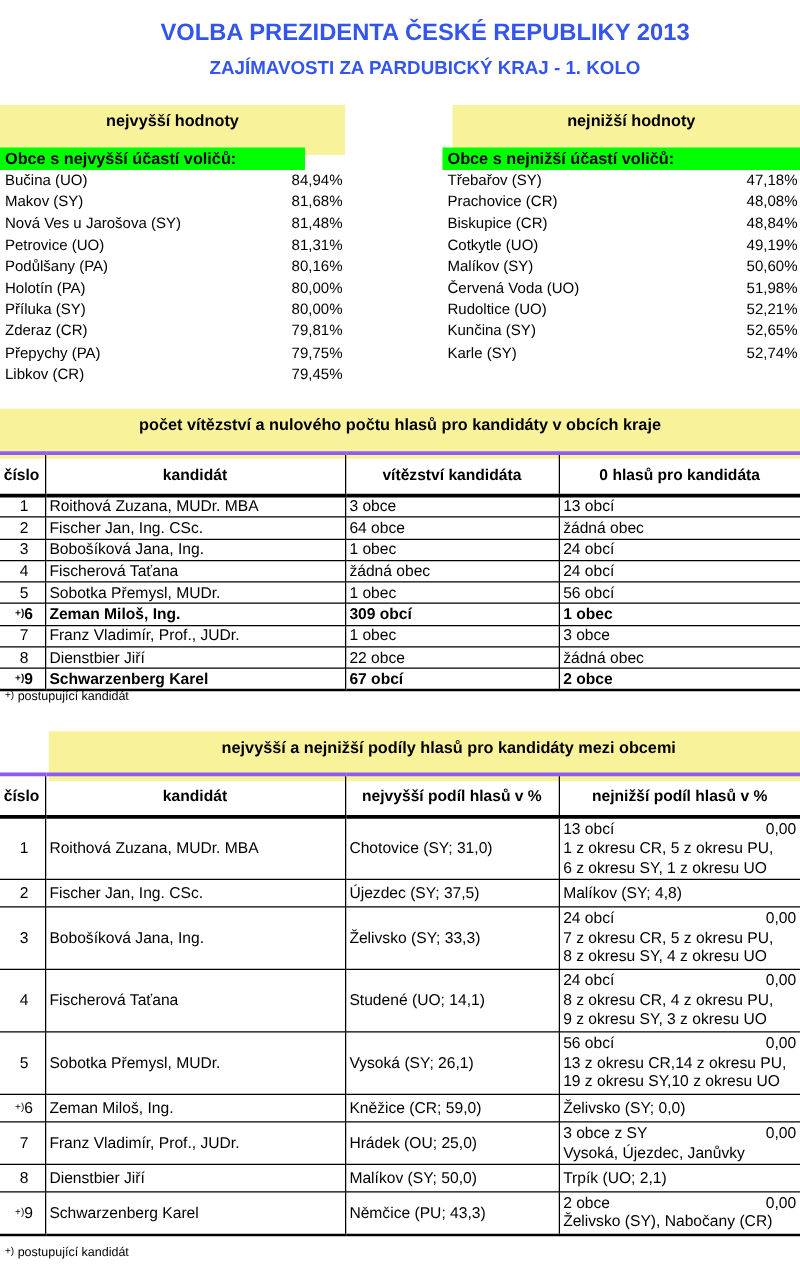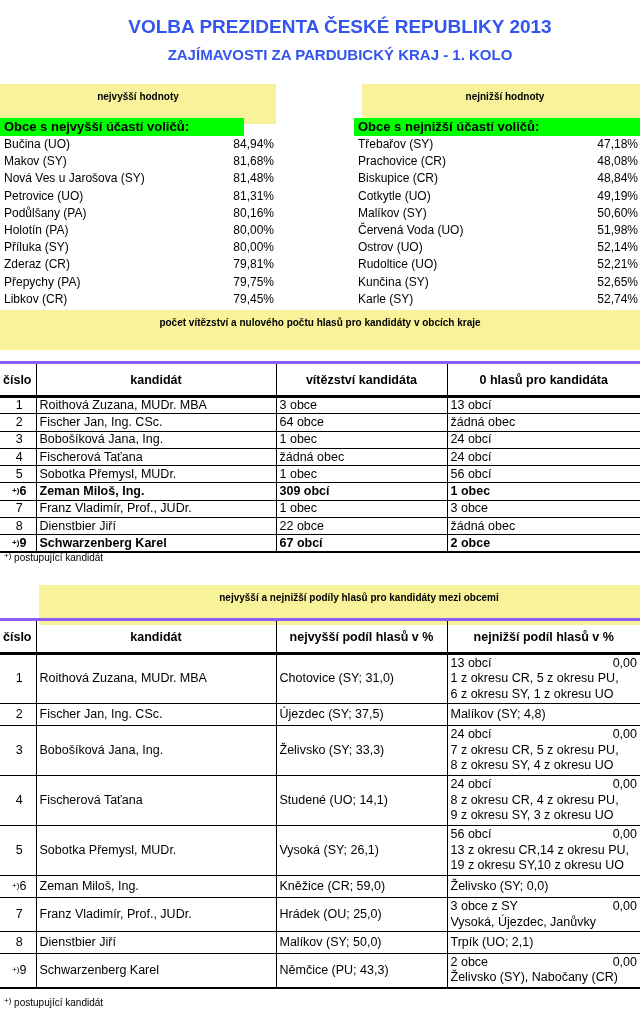--- a/index.html
+++ b/index.html
@@ -3,21 +3,21 @@
 <meta charset="utf-8">
 <style>
   * { box-sizing: border-box; margin: 0; padding: 0; }
   html, body { width: 640px; height: 1014px; background: #ffffff; overflow: hidden; }
   body { font-family: "Liberation Sans", sans-serif; color: #000; font-size: 12.5px; position: relative; }
 
   .title { position: absolute; left: 0; width: 640px; text-align: center; color: #3355ee; font-weight: bold; }
   .title1 { top: 16px; font-size: 19px; left: 20px; }
   .title2 { top: 46px; font-size: 15px; left: 20px; }
 
-  .band { position: absolute; background: #f8f29a; font-weight: bold; font-size: 10px; text-align: center; line-height: 26px; height: 40px; }
+  .band { position: absolute; background: #f8f29a; font-weight: bold; font-size: 13px; text-align: center; line-height: 26px; height: 40px; }
   .green { position: absolute; background: #00ff00; font-weight: bold; font-size: 13px; height: 18px; line-height: 18px; padding-left: 4px; }
 
   .turnout-list { position: absolute; }
   .turnout-row { height: 17.2px; line-height: 17.2px; display: flex; justify-content: space-between; font-size: 12px; }
   .turnout-row .name { padding-left: 4px; }
   .turnout-row .val { padding-right: 2px; }
 
   table { position: absolute; left: 0; width: 640px; border-collapse: collapse; font-size: 12.5px; }
   td, th { border: 1px solid #000; }
   table .first { border-left: none; }
@@ -112,38 +112,34 @@
     </div>
     <div class="turnout-row">
       <span class="name">Malíkov (SY)</span>
       <span class="val">50,60%</span>
     </div>
     <div class="turnout-row">
       <span class="name">Červená Voda (UO)</span>
       <span class="val">51,98%</span>
     </div>
     <div class="turnout-row">
-      <span class="name">Ostrov (UO)</span>
-      <span class="val">52,14%</span>
-    </div>
-    <div class="turnout-row">
       <span class="name">Rudoltice (UO)</span>
       <span class="val">52,21%</span>
     </div>
     <div class="turnout-row">
       <span class="name">Kunčina (SY)</span>
       <span class="val">52,65%</span>
     </div>
     <div class="turnout-row">
       <span class="name">Karle (SY)</span>
       <span class="val">52,74%</span>
     </div>
   </div>
 
-<div class="band" style="left:0;top:310px;width:640px;">počet vítězství a nulového počtu hlasů pro kandidáty v obcích kraje</div>
+<div class="band" style="left:0;top:327px;width:640px;">počet vítězství a nulového počtu hlasů pro kandidáty v obcích kraje</div>
 
 <table class="t1">
   <colgroup>
       <col style="width:36px">
       <col style="width:240px">
       <col style="width:171px">
       <col style="width:193px">
     </colgroup>
   <thead>
     <tr>

